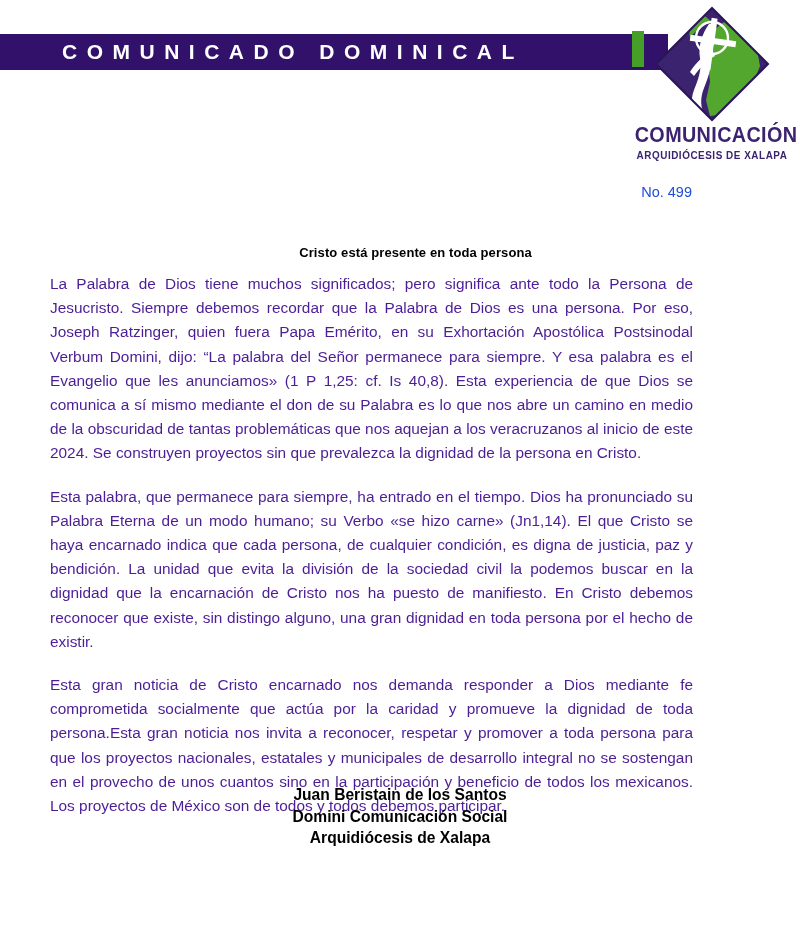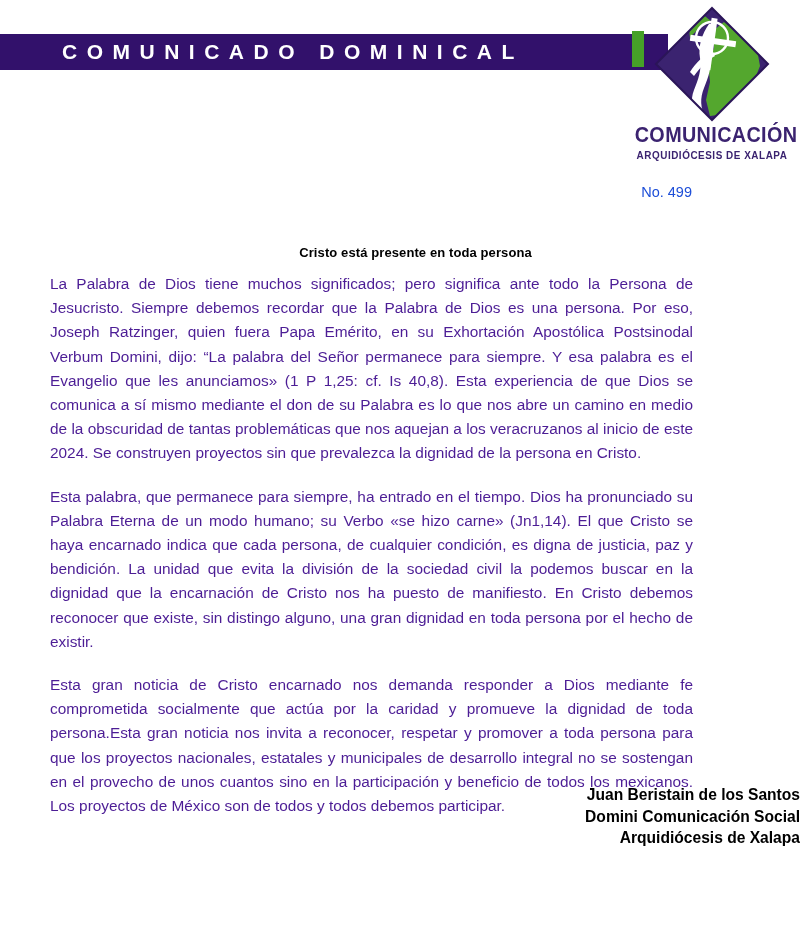--- a/index.html
+++ b/index.html
@@ -141,21 +141,21 @@
     color: #4c1d95;
     hyphens: none;
   }
 
   
   .signature {
     position: absolute;
     left: 0;
     right: 0;
     top: 784px;
-    text-align: right;
+    text-align: center;
     font-size: 15.6px;
     font-weight: bold;
     line-height: 21.5px;
     color: #000;
   }
   .signature div { white-space: nowrap; }
 </style>
 </head>
 <body>
 

